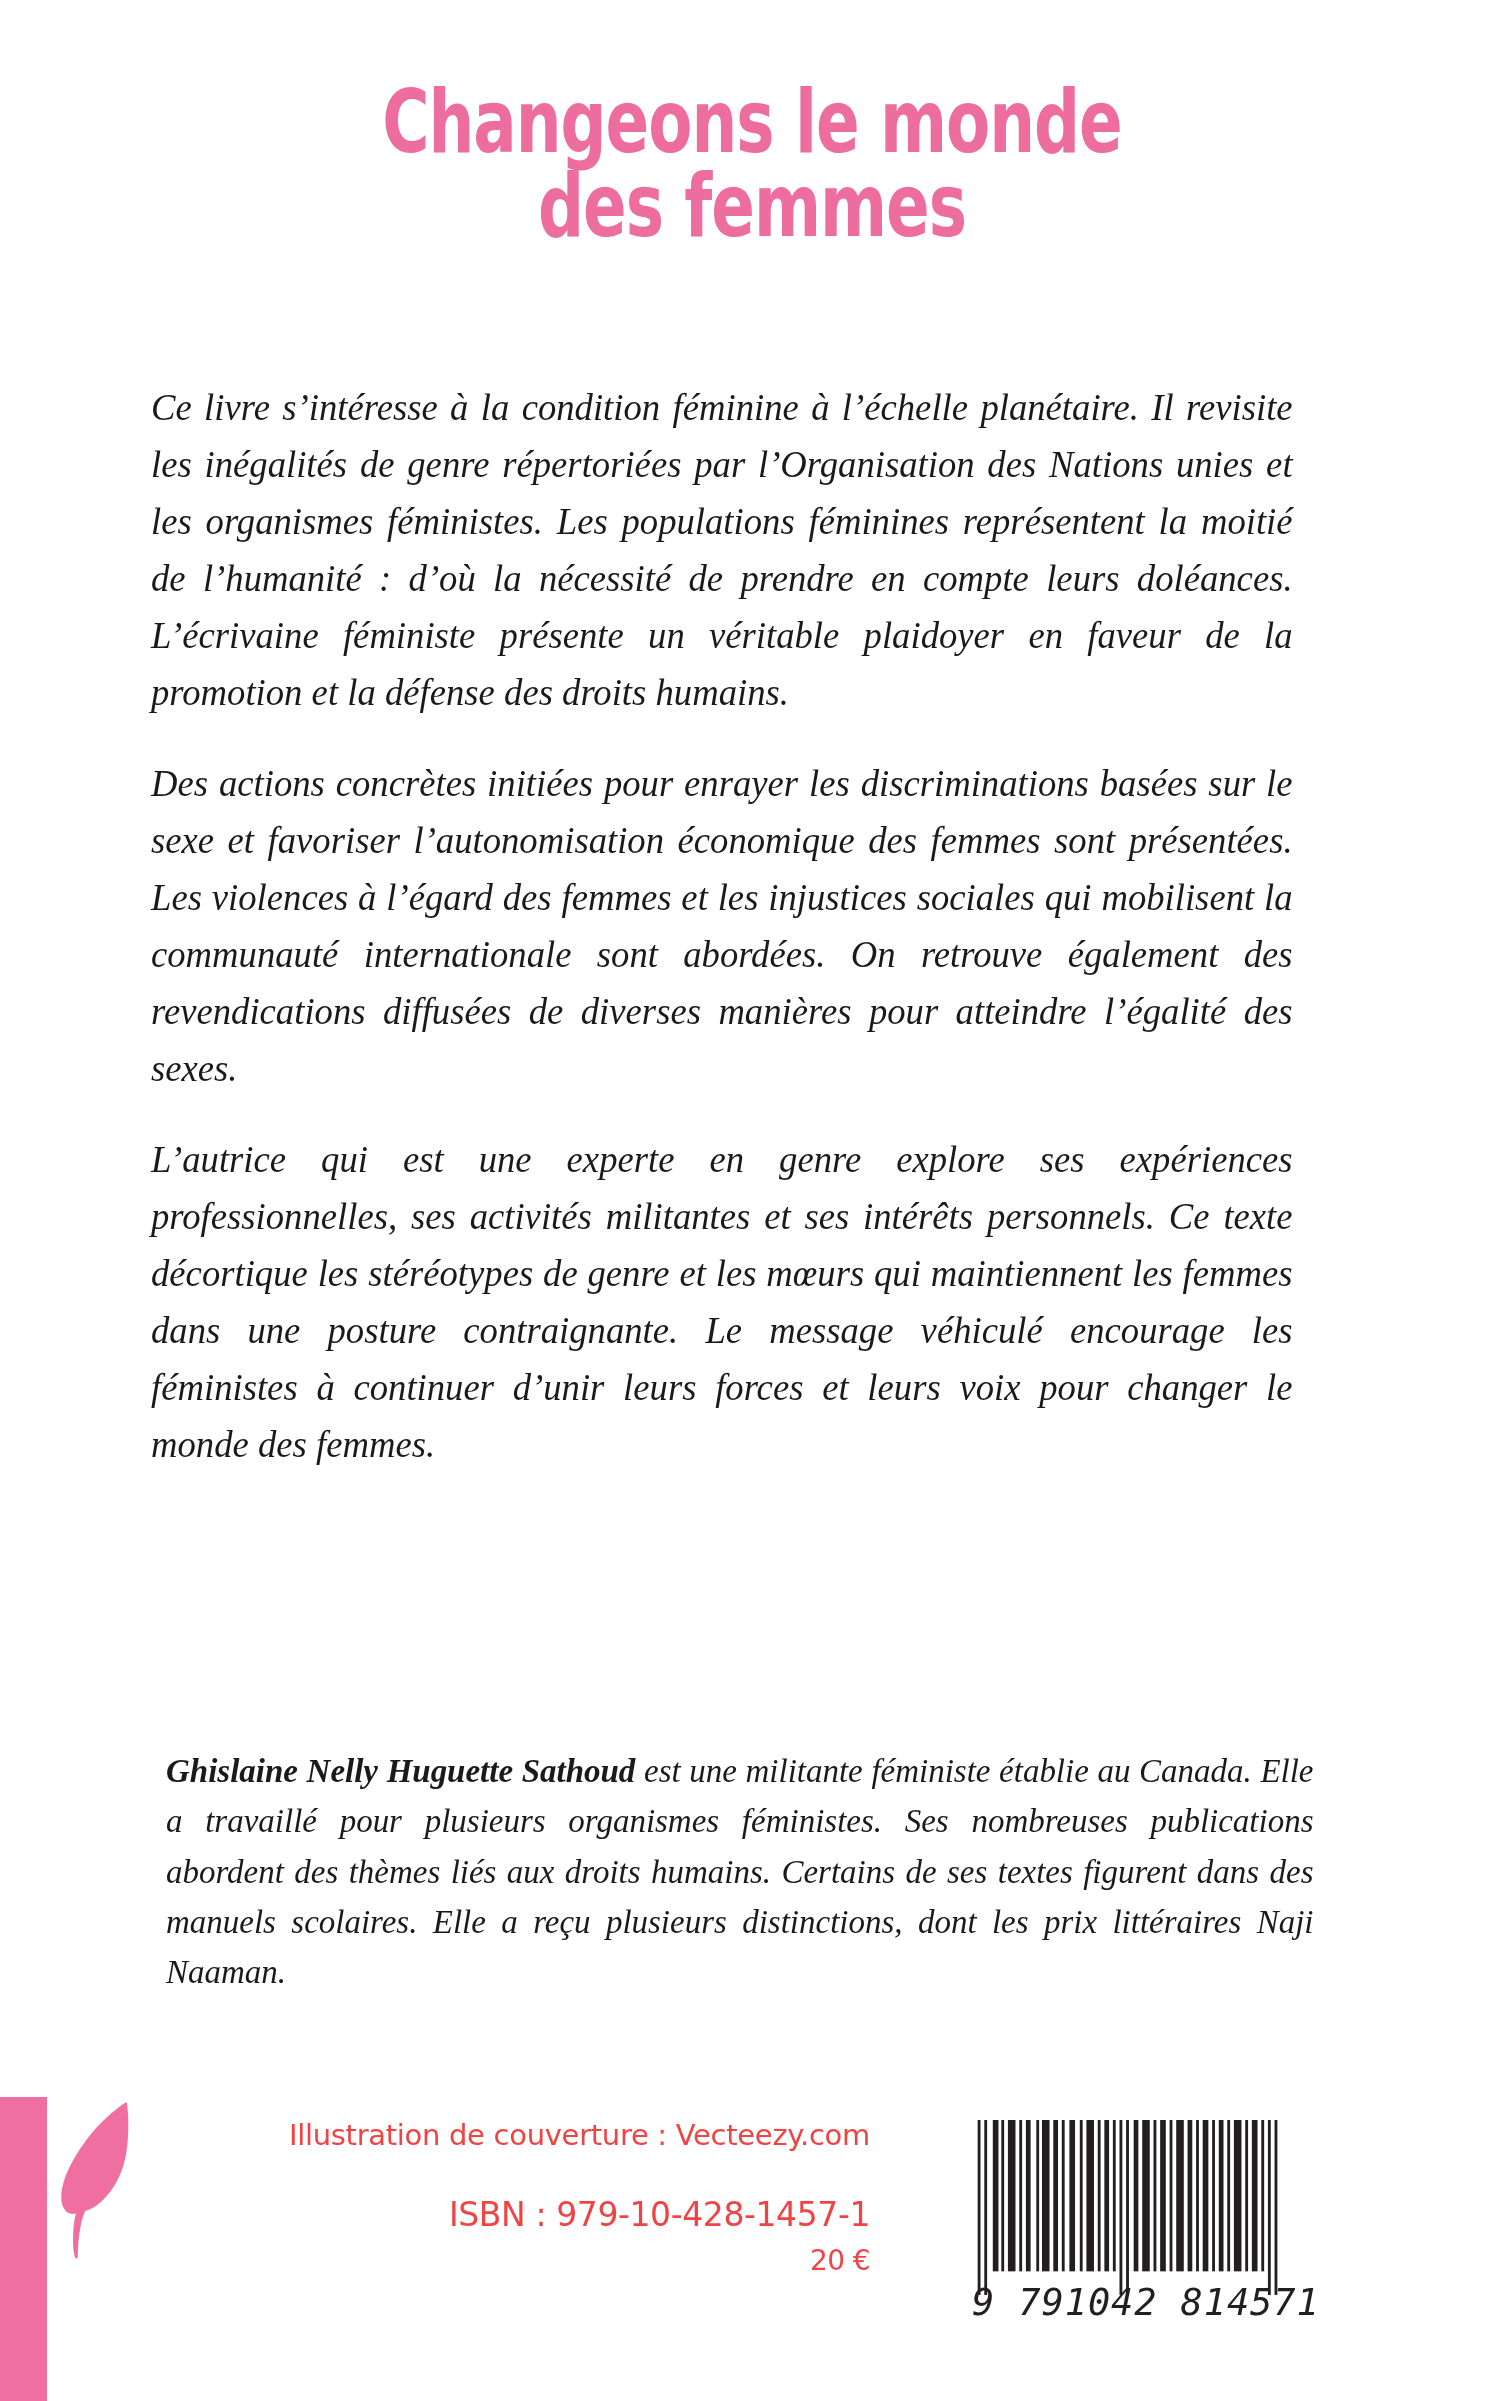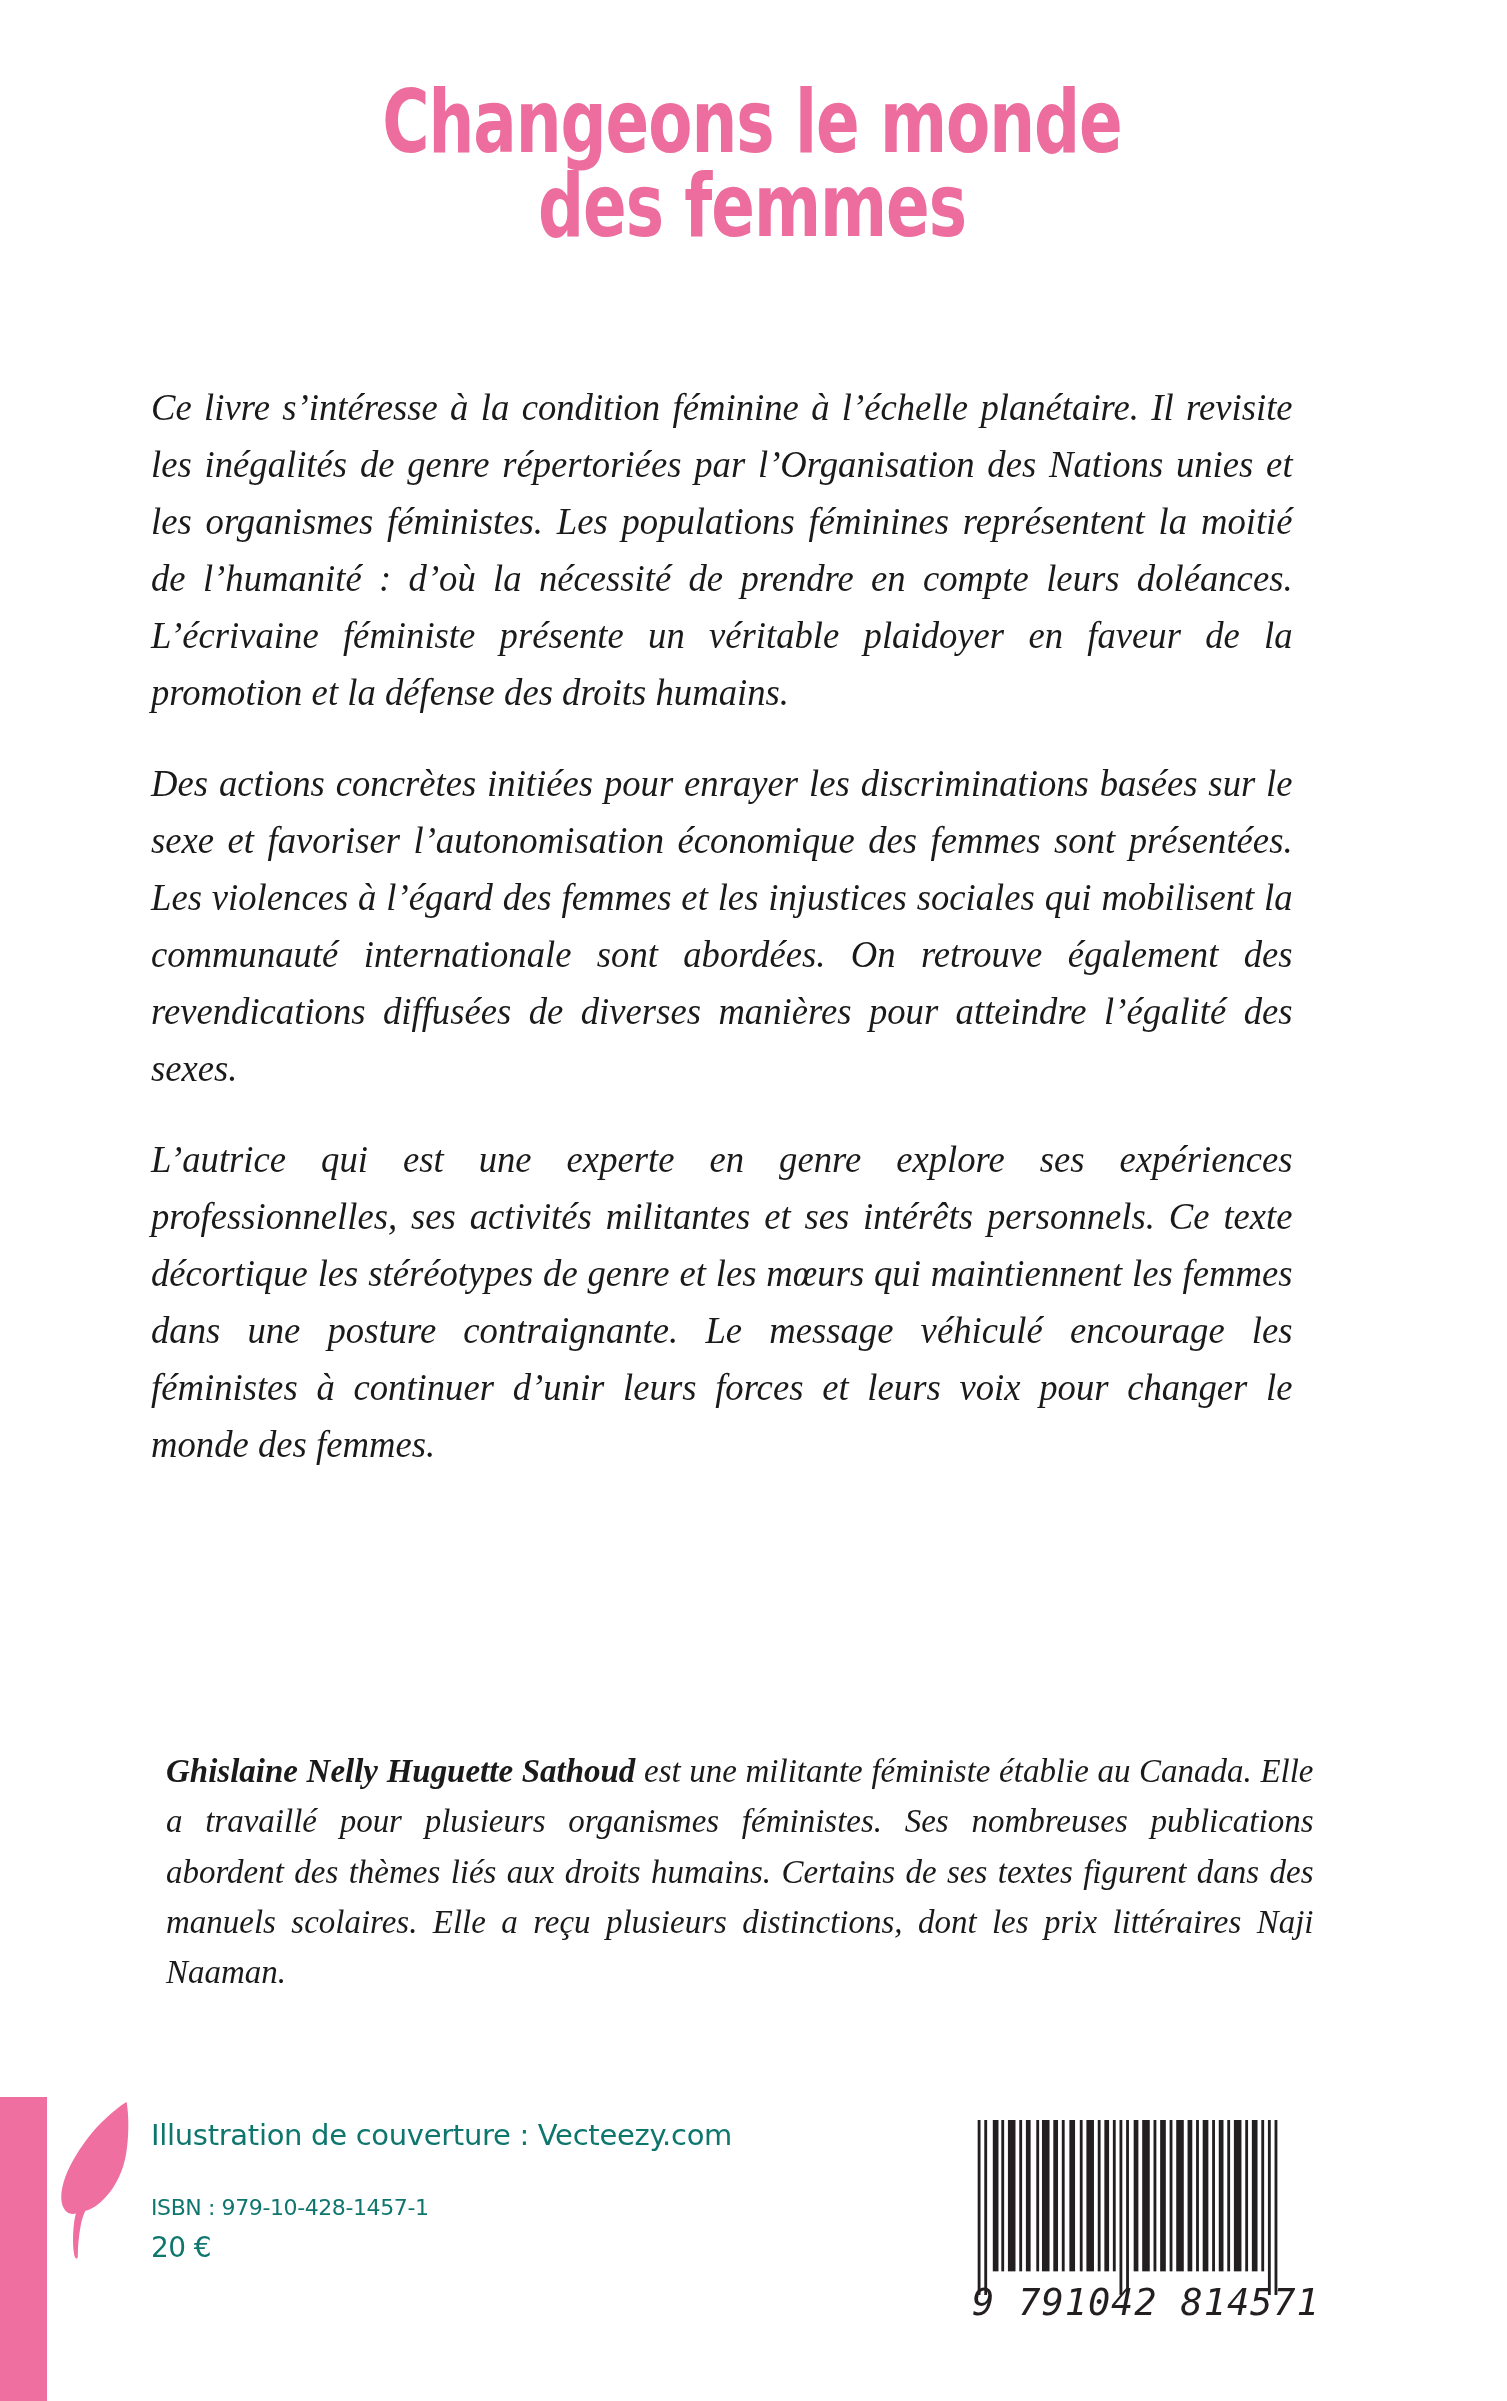--- a/index.html
+++ b/index.html
@@ -105,30 +105,31 @@
   }
   .feather svg { display: block; width: 100%; height: 100%; }
 
   
   .footer-text {
     position: absolute;
     left: 151px;
     top: 2118px;
     width: 719px;
     font-family: "DejaVu Sans", sans-serif;
-    color: #0f766e;
+    color: #ef4444;
+    text-align: right;
   }
   .illus-line {
     font-size: 29px;
     line-height: 1.2;
     letter-spacing: -0.3px;
     margin: 0 0 42px 0;
   }
   .isbn-line {
-    font-size: 22px;
+    font-size: 33px;
     line-height: 1.2;
     letter-spacing: -0.4px;
     margin: 0 0 9.5px 0;
   }
   .price-line {
     font-size: 28px;
     line-height: 1.2;
     letter-spacing: -0.6px;
     margin: 0;
   }

